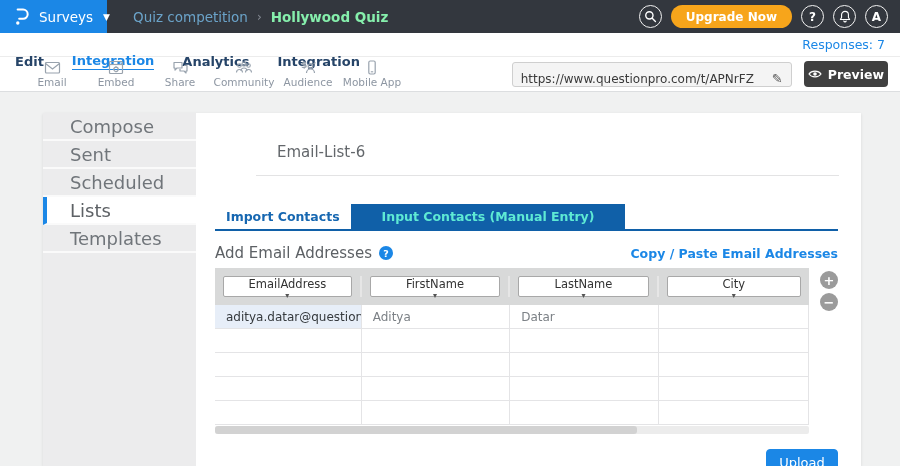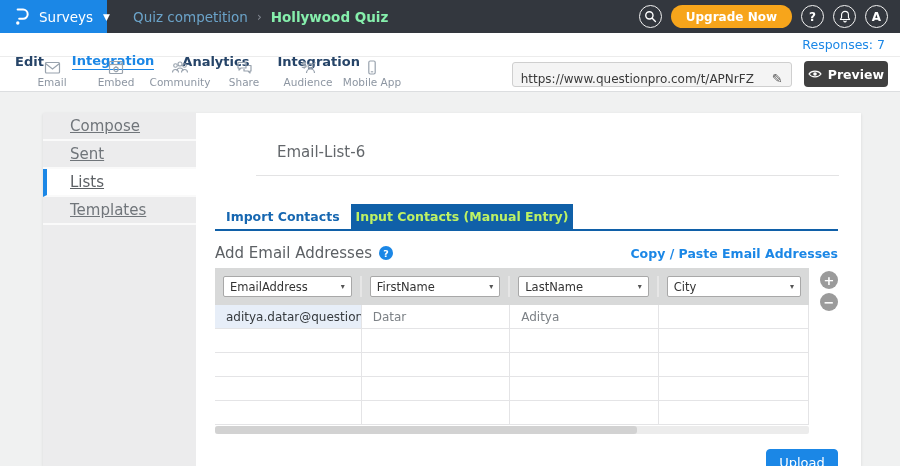--- a/index.html
+++ b/index.html
@@ -35,46 +35,46 @@
   .url-box { margin-left:auto; width:280px; height:25px; background:#f4f4f4; border:1px solid #cfcfcf; border-radius:3px; display:flex; align-items:flex-end; padding:0 8px; cursor:text; }
   .url-text { font-size:12px; color:#3a3a3a; white-space:nowrap; overflow:hidden; flex:1; }
   .pencil { color:#555; font-size:13px; margin-left:6px; cursor:pointer; }
   .preview-btn { margin-left:12px; height:26px; padding:0 4px; background:#404040; border:none; border-radius:4px; color:#fff; font-size:12.5px; font-weight:600; display:flex; align-items:center; gap:6px; cursor:pointer; font-family:inherit; }
 
   
   .page { height:374px; padding-top:21px; }
   .panel { margin-left:43px; width:818px; height:353px; background:#fff; display:flex; box-shadow:0 1px 3px rgba(0,0,0,0.10); }
 
   .sidebar { width:153px; background:#ececed; flex:0 0 auto; }
-  .side-item { height:28px; border-bottom:2px solid #fafafa; display:flex; align-items:center; padding-left:27px; font-size:15px; color:#70757a; cursor:pointer;text-decoration:underline; }
+  .side-item { height:28px; border-bottom:2px solid #fafafa; display:flex; align-items:center; padding-left:27px; font-size:18px; color:#70757a; cursor:pointer; }
   .side-item.active { background:#fff; border-left:4px solid #1b87e6; padding-left:23px; color:#5d6165; }
 
   .main { flex:1; display:flex; flex-direction:column; }
   .list-title { padding:30px 0 0 81px; font-size:15px; color:#63676b; }
   .title-divider { margin:14px 22px 0 60px; border-top:1px solid #e3e3e4; }
 
   .content { padding:0 23px 0 19px; display:flex; flex-direction:column; }
   .tabs { margin-top:28px; display:flex; border-bottom:2px solid #1060a8; }
   .tab { font-size:12.5px; font-weight:600; padding:5px 11px; cursor:pointer; color:#1667b1; }
-  .tab.active { background:#1060a8; color:#bef264; padding:5px 5px; }
+  .tab.active { background:#1060a8; color:#5eead4; padding:5px 31px; }
 
   .section-head { margin-top:13px; display:flex; align-items:center; justify-content:space-between; }
   .add-title { display:flex; align-items:center; gap:7px; font-size:15px; color:#5d6165; }
   .help-icon { width:14px; height:14px; border-radius:50%; background:#1b87e6; color:#fff; font-size:9.5px; font-weight:bold; display:flex; align-items:center; justify-content:center; cursor:pointer; }
   .copy-link { font-size:12.5px; color:#1b87e6; font-weight:600; cursor:pointer; }
 
   .table-area { margin-top:6px; display:flex; gap:11px; }
   .grid { flex:1; }
   .header-row { display:flex; background:#d8d9d9; height:37px; align-items:center; }
   .hcell { padding:0 8px; }
   .hcell:nth-child(1){ width:24.7%; border-right:2px solid #e6e6e6; }
   .hcell:nth-child(2){ width:25%;   border-right:2px solid #e6e6e6; }
   .hcell:nth-child(3){ width:25%;   border-right:2px solid #e6e6e6; }
   .hcell:nth-child(4){ width:25.3%; }
-  .select-box { height:21px; background:#fff; border:1px solid #a8a8a8; border-radius:2px; display:flex; align-items:center; justify-content:space-between; padding:0 6px; font-size:11.5px; color:#333; cursor:pointer; }
+  .select-box { height:21px; background:#fff; border:1px solid #a8a8a8; border-radius:2px; display:flex; align-items:center; justify-content:space-between; padding:0 6px; font-size:11.5px; color:#333; cursor:pointer;flex-direction:column; }
   .select-caret { font-size:8px; color:#555; }
 
   .row { display:flex; height:24px; border-bottom:1px solid #e4e4e6; }
   .cell { display:flex; align-items:center; padding-left:11px; font-size:12px; color:#7c8186; overflow:hidden; white-space:nowrap; cursor:text; }
   .cell:nth-child(1){ width:24.7%; border-right:1px solid #e4e4e6; }
   .cell:nth-child(2){ width:25%;   border-right:1px solid #e4e4e6; }
   .cell:nth-child(3){ width:25%;   border-right:1px solid #e4e4e6; }
   .cell:nth-child(4){ width:25.3%; border-right:1px solid #e4e4e6; }
   .cell.email-filled { background:#e7eef8; color:#35393d; }
 
@@ -145,38 +145,38 @@
       <line x1="1.5" y1="4.5" x2="14.5" y2="4.5" stroke-width="1.2"></line>
       <circle cx="8" cy="9.3" r="2.2" fill="none" stroke-width="1.2"></circle>
       <line x1="8" y1="6.2" x2="8" y2="7.1" stroke-width="1"></line>
         <line x1="8" y1="11.5" x2="8" y2="12.4" stroke-width="1"></line>
       <line x1="4.9" y1="9.3" x2="5.8" y2="9.3" stroke-width="1"></line>
         <line x1="10.2" y1="9.3" x2="11.1" y2="9.3" stroke-width="1"></line>
     </svg>
     <span class="tool-label">Embed</span>
   </div>
   <div class="tool-item">
+    <svg width="17" height="15" viewBox="0 0 17 15">
+      <path d="M2 2.5 h8 v5.5 h-5 l-2 2 v-2 h-1 z" fill="none" stroke-width="1.2" stroke-linejoin="round"></path>
+      <path d="M12 5.5 h3 v5.5 h-1 v2 l-2 -2 h-4 v-2" fill="none" stroke-width="1.2" stroke-linejoin="round"></path>
+    </svg>
+    <span class="tool-label">Share</span>
+  </div>
+  <div class="tool-item">
     <svg width="18" height="15" viewBox="0 0 18 15">
       <circle cx="4.5" cy="5.5" r="1.8" fill="none" stroke-width="1.1"></circle>
       <circle cx="13.5" cy="5.5" r="1.8" fill="none" stroke-width="1.1"></circle>
       <circle cx="9" cy="4" r="2" fill="none" stroke-width="1.1"></circle>
       <path d="M1.5 12.5 a3 3 0 0 1 6 0" fill="none" stroke-width="1.1"></path>
       <path d="M10.5 12.5 a3 3 0 0 1 6 0" fill="none" stroke-width="1.1"></path>
       <path d="M6 11 a3 3 0 0 1 6 0" fill="none" stroke-width="1.1"></path>
     </svg>
     <span class="tool-label">Community</span>
   </div>
   <div class="tool-item">
-    <svg width="17" height="15" viewBox="0 0 17 15">
-      <path d="M2 2.5 h8 v5.5 h-5 l-2 2 v-2 h-1 z" fill="none" stroke-width="1.2" stroke-linejoin="round"></path>
-      <path d="M12 5.5 h3 v5.5 h-1 v2 l-2 -2 h-4 v-2" fill="none" stroke-width="1.2" stroke-linejoin="round"></path>
-    </svg>
-    <span class="tool-label">Share</span>
-  </div>
-  <div class="tool-item">
     <svg width="18" height="15" viewBox="0 0 18 15">
       <text x="2" y="8" font-size="9" stroke="none" fill="#98a2ad" font-weight="bold">$</text>
       <circle cx="11.5" cy="6" r="2.3" fill="none" stroke-width="1.2"></circle>
       <path d="M7.5 13 a4 4 0 0 1 8 0" fill="none" stroke-width="1.2"></path>
       <path d="M14.5 4 l2 -1.5" fill="none" stroke-width="1.1"></path>
     </svg>
     <span class="tool-label">Audience</span>
   </div>
   <div class="tool-item">
     <svg width="16" height="15" viewBox="0 0 16 15">
@@ -197,20 +197,21 @@
     <span>Preview</span>
   </button>
 </div>
 
 <div class="page">
   <div class="panel">
 
     <div class="sidebar">
       <div class="side-item">Compose</div>
       <div class="side-item">Sent</div>
+      <div class="side-item">Scheduled</div>
       <div class="side-item active">Lists</div>
       <div class="side-item">Templates</div>
     </div>
 
     <div class="main">
       <div class="list-title">Email-List-6</div>
       <div class="title-divider"></div>
 
       <div class="content">
         <div class="tabs">
@@ -250,22 +251,22 @@
               <div class="hcell">
                 <div class="select-box">
                   <span>City</span>
                   <span class="select-caret">▾</span>
                 </div>
               </div>
             </div>
 
             <div class="row">
               <div class="cell email-filled">aditya.datar@questionpro.com</div>
+              <div class="cell">Aditya</div>
               <div class="cell">Datar</div>
-              <div class="cell">Aditya</div>
               <div class="cell"></div>
             </div>
             <div class="row">
               <div class="cell"></div>
               <div class="cell"></div>
               <div class="cell"></div>
               <div class="cell"></div>
             </div>
             <div class="row">
               <div class="cell"></div>

